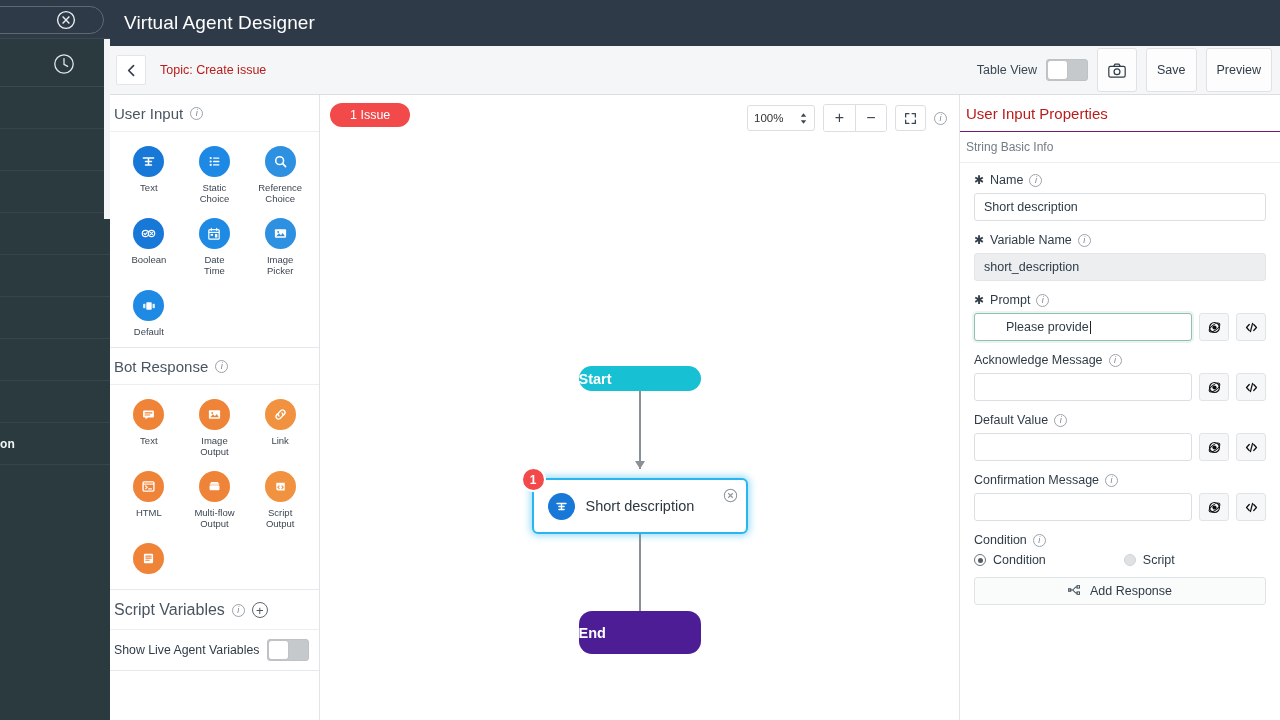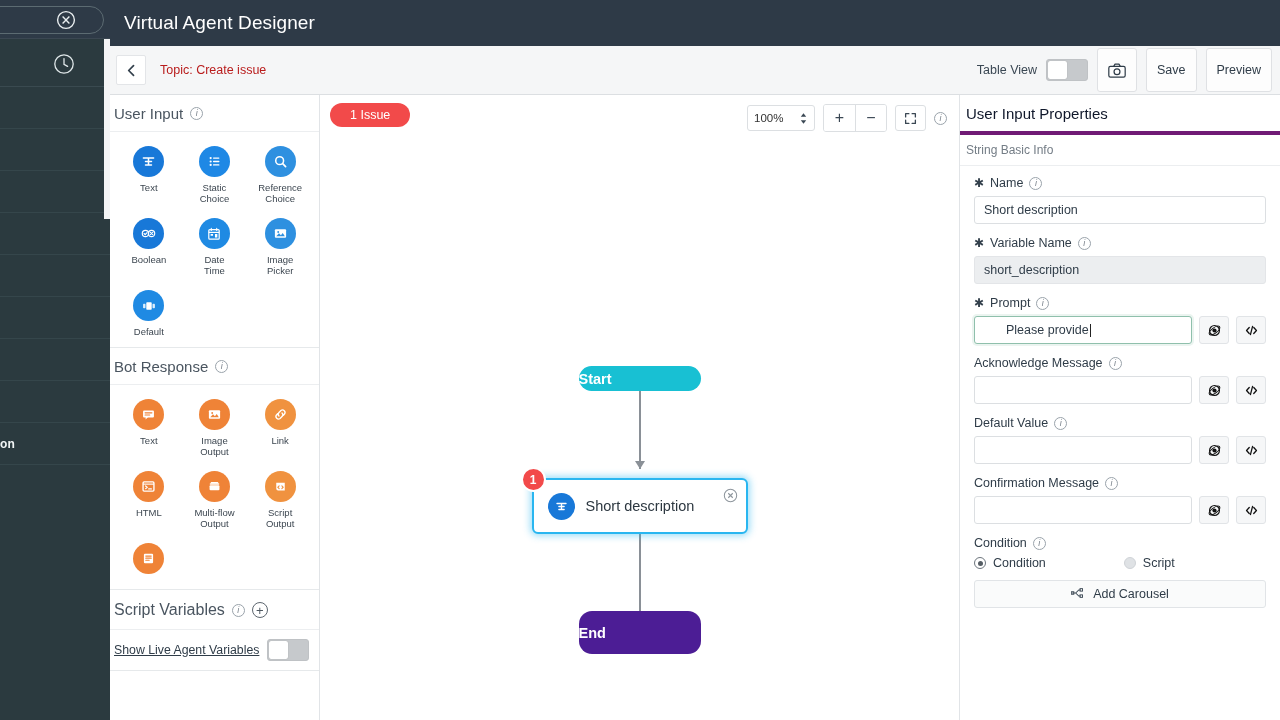--- a/index.html
+++ b/index.html
@@ -119,21 +119,21 @@
   }
   .tile-ico {
     width: 31px; height: 31px; border-radius: 50%; display: flex;
     align-items: center; justify-content: center; color: #fff; margin-bottom: 5px;
   }
   .tile-lbl { font-size: 9.5px; color: #3c4650; text-align: center; line-height: 11px; }
   .show-live {
     display: flex; align-items: center; padding: 9px 10px 9px 4px;
     border-bottom: 1px solid #e6e9eb;
   }
-  .show-live span { font-size: 12.3px; color: #2f3c48; text-decoration: underline; }
+  .show-live span { font-size: 12.3px; color: #2f3c48; }
   .show-live .switch { margin-left: auto; }
 
   
   .canvas { flex: 1; position: relative; background: #fff; border-right: 1px solid #e1e4e7; }
   .issue-badge {
     position: absolute; left: 10px; top: 8px; background: #f24a4a; color: #fff;
     font-size: 12.5px; padding: 5px 20px; border-radius: 12px; cursor: pointer;
   }
   .zoom-ctrls {
     position: absolute; right: 12px; top: 9px; display: flex; align-items: center; gap: 8px;
@@ -190,22 +190,22 @@
   .edge { position: absolute; left: 50%; width: 2px; background: #8a9097; transform: translateX(-1px); }
   .arrow {
     position: absolute; left: 50%; transform: translateX(-50%);
     width: 0; height: 0; border-left: 5px solid transparent;
     border-right: 5px solid transparent; border-top: 8px solid #8a9097;
   }
 
   
   .props { width: 320px; background: #fff; display: flex; flex-direction: column; }
   .props-title {
-    font-size: 15px; color: #0f172a; padding: 10px 0 9px 6px;
-    border-bottom: 4px solid #701a75;
+    font-size: 15px; color: #b91c1c; padding: 10px 0 9px 6px;
+    border-bottom: 1px solid #701a75;
   }
   .props-sub {
     font-size: 12px; color: #737c85; padding: 8px 0 8px 6px;
     border-bottom: 1px solid #eceef0;
   }
   .props-scroll { padding: 10px 14px 0 14px; overflow: hidden; }
   .fld { margin-bottom: 12px; }
   .fld-lbl { display: flex; align-items: center; gap: 6px; font-size: 12.5px; color: #2f3c48; margin-bottom: 6px; }
   .req { color: #33404c; font-size: 12px; }
   .fld-row { display: flex; align-items: center; gap: 7px; }
@@ -672,21 +672,21 @@
             </div>
             <div class="addcond">
               <span>
                 <svg viewBox="0 0 18 14" width="14" height="12">
                     <path d="M2 7h4M6 7l4-4h2M6 7l4 4h2" fill="none" stroke="#3a4753" stroke-width="1.3" stroke-linecap="round"></path>
                     <rect x="11.6" y="1.4" width="3.2" height="3.2" fill="none" stroke="#3a4753" stroke-width="1.2"></rect>
                     <rect x="11.6" y="9.4" width="3.2" height="3.2" fill="none" stroke="#3a4753" stroke-width="1.2"></rect>
                     <rect x="0.4" y="5.4" width="3.2" height="3.2" fill="none" stroke="#3a4753" stroke-width="1.2"></rect>
                   </svg>
               </span>
-              <span>Add Carousel</span>
+              <span>Add Response</span>
             </div>
           </div>
 
         </div>
       </div>
 
     </div>
   </div>
 </div>
 

